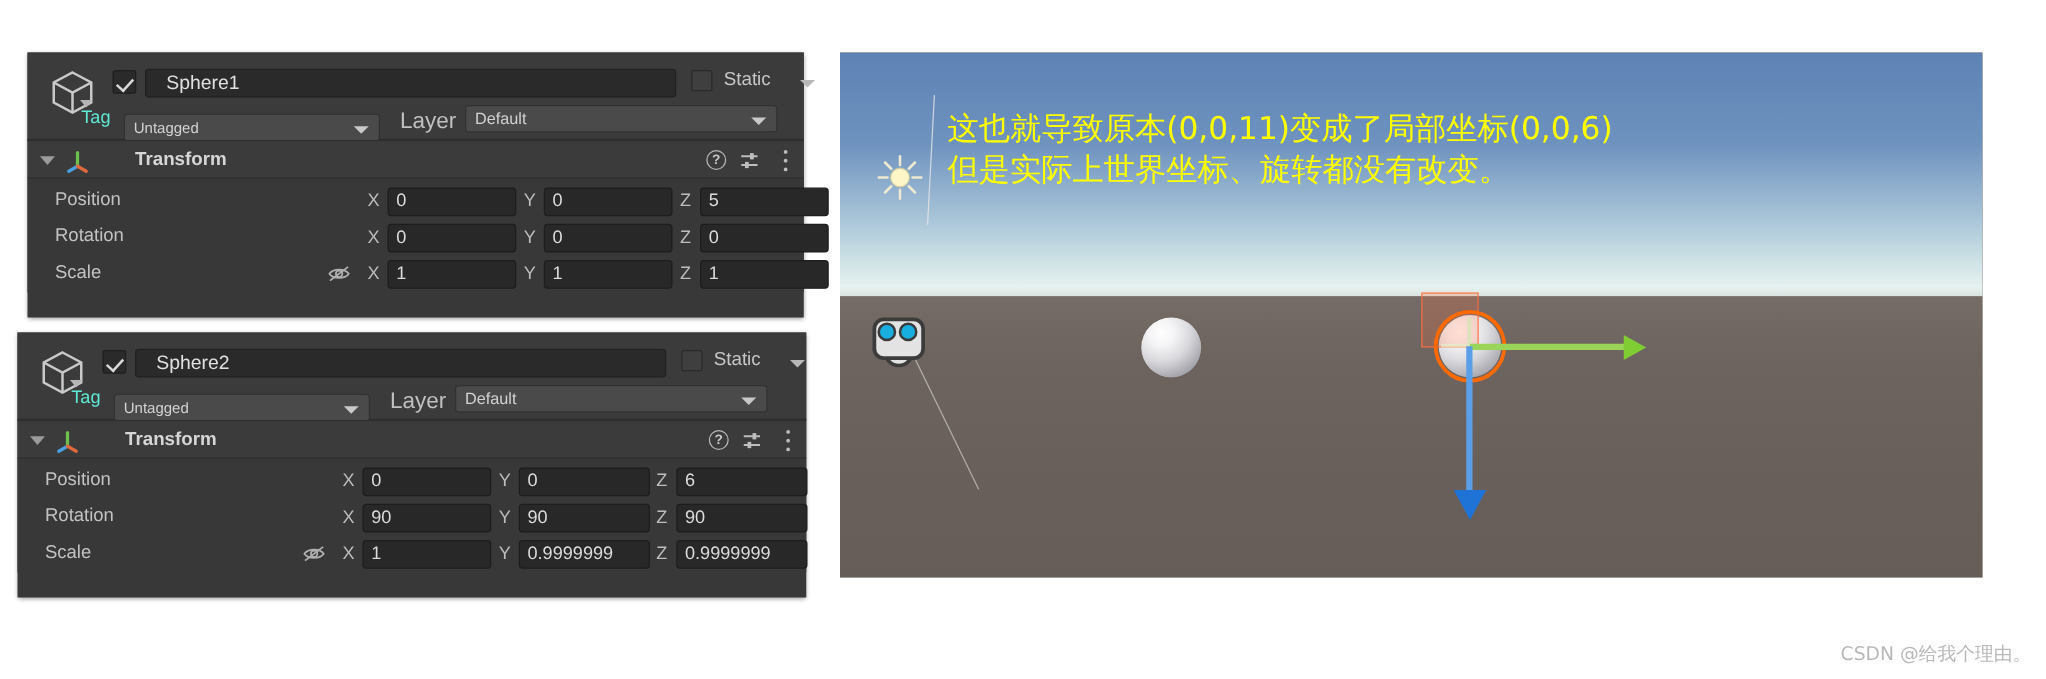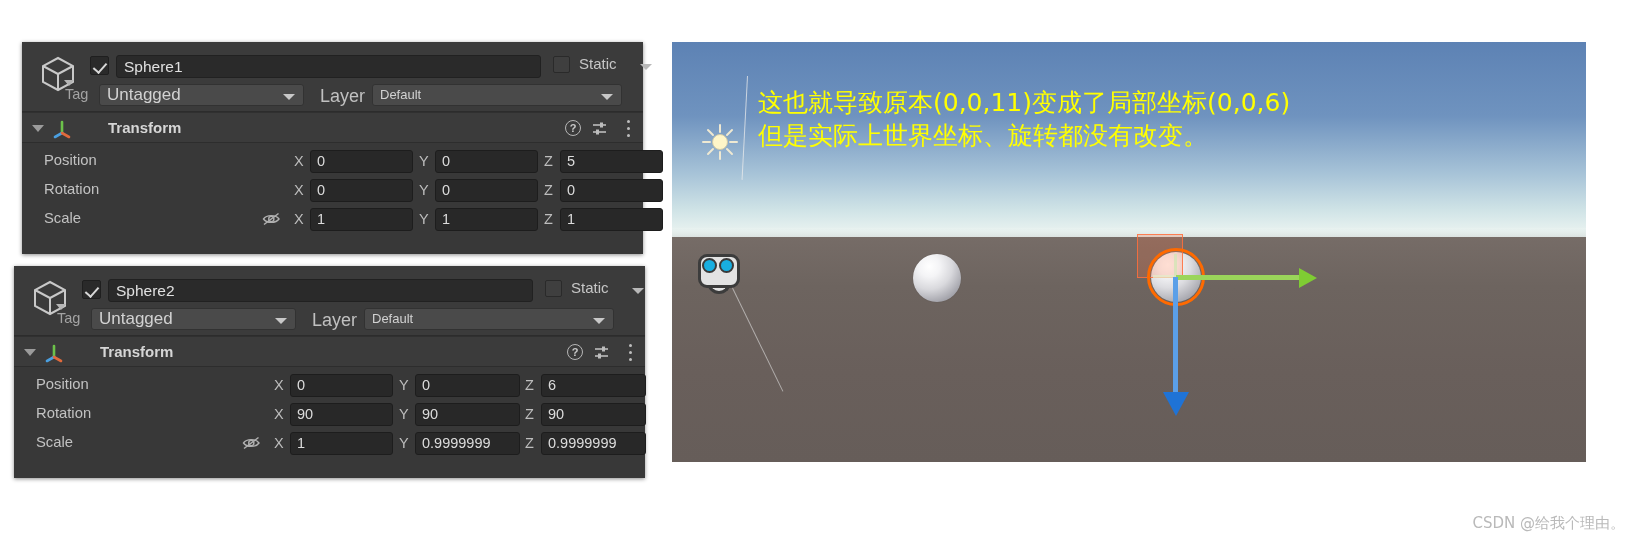--- a/index.html
+++ b/index.html
@@ -180,21 +180,21 @@
     position: absolute; left: 5px; top: 3px;
     width: 6px; height: 11px;
     border: solid #d8d8d8; border-width: 0 2px 2px 0;
     transform: rotate(42deg);
   }
   .name-field {
     position: absolute; left: 94px; top: 13px;
     height: 23px;
     background: #2a2a2a; border: 1px solid #212121; border-radius: 3px;
     color: #e0e0e0; font-size: 15.5px;
-    line-height: 21px; padding-left: 7px;
+    line-height: 21px; padding-left: 16px;
   }
   #inspector1 .name-field { width: 425px; }
   #inspector2 .name-field { width: 425px; }
   .static-check {
     position: absolute; top: 14px;
     width: 17px; height: 17px;
     background: #3f3f3f; border: 1px solid #2a2a2a; border-radius: 2px;
   }
   #inspector1 .static-check { left: 531px; }
   #inspector2 .static-check { left: 531px; }
@@ -208,27 +208,27 @@
     position: absolute; top: 22px;
     width: 0; height: 0;
     border-left: 6px solid transparent;
     border-right: 6px solid transparent;
     border-top: 6px solid #b8b8b8;
   }
   #inspector1 .static-caret { left: 618px; }
   #inspector2 .static-caret { left: 618px; }
 
   .tag-label {
-    position: absolute; left: 43px; top: 44px; font-size: 14.5px; color: #a3a3a3;
+    position: absolute; left: 43px; top: 44px; font-size: 14.5px; color: #5eead4;
   }
   .tag-drop {
-    position: absolute; left: 77px; top: 42px;
+    position: absolute; left: 77px; top: 49px;
     width: 205px; height: 22px;
     background: #4a4a4a; border: 1px solid #323232; border-radius: 3px;
-    color: #d2d2d2; font-size: 17px; line-height: 20px; padding-left: 7px;
+    color: #d2d2d2; font-size: 12px; line-height: 20px; padding-left: 7px;
   }
   .drop-caret {
     position: absolute; right: 8px; top: 9px;
     width: 0; height: 0;
     border-left: 6px solid transparent;
     border-right: 6px solid transparent;
     border-top: 6px solid #c8c8c8;
   }
   .layer-label {
     position: absolute; left: 298px; top: 44px; font-size: 18px; color: #c0c0c0;

